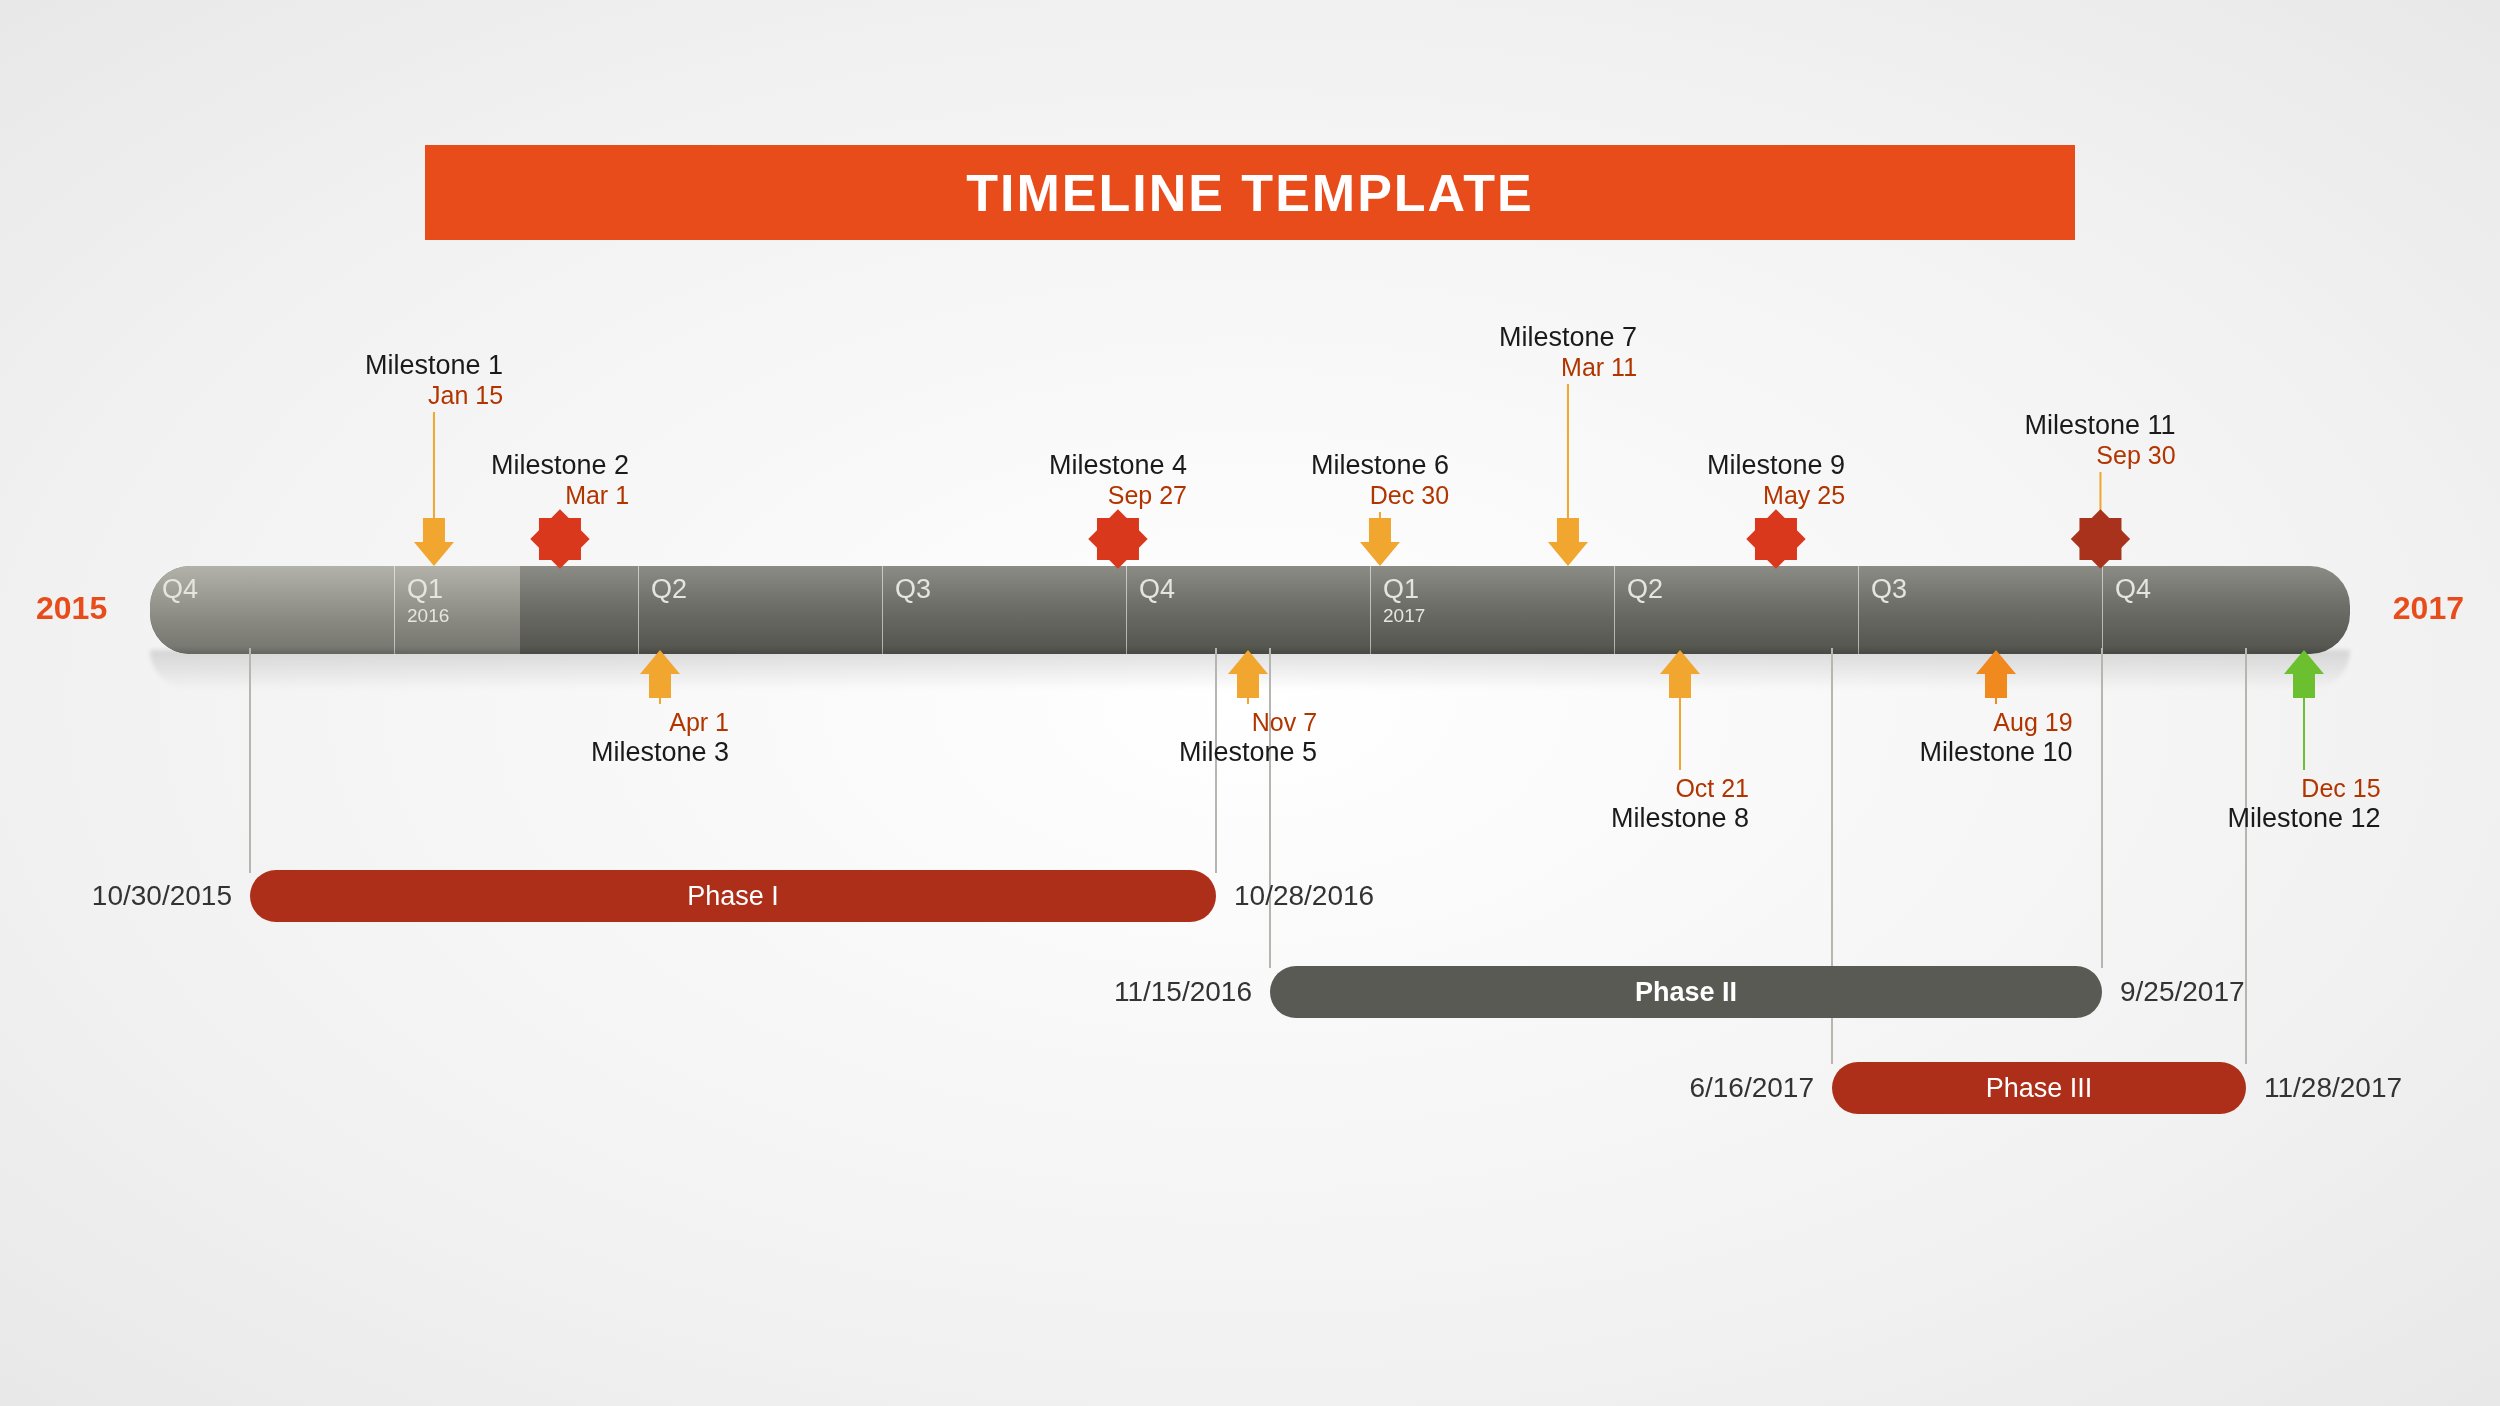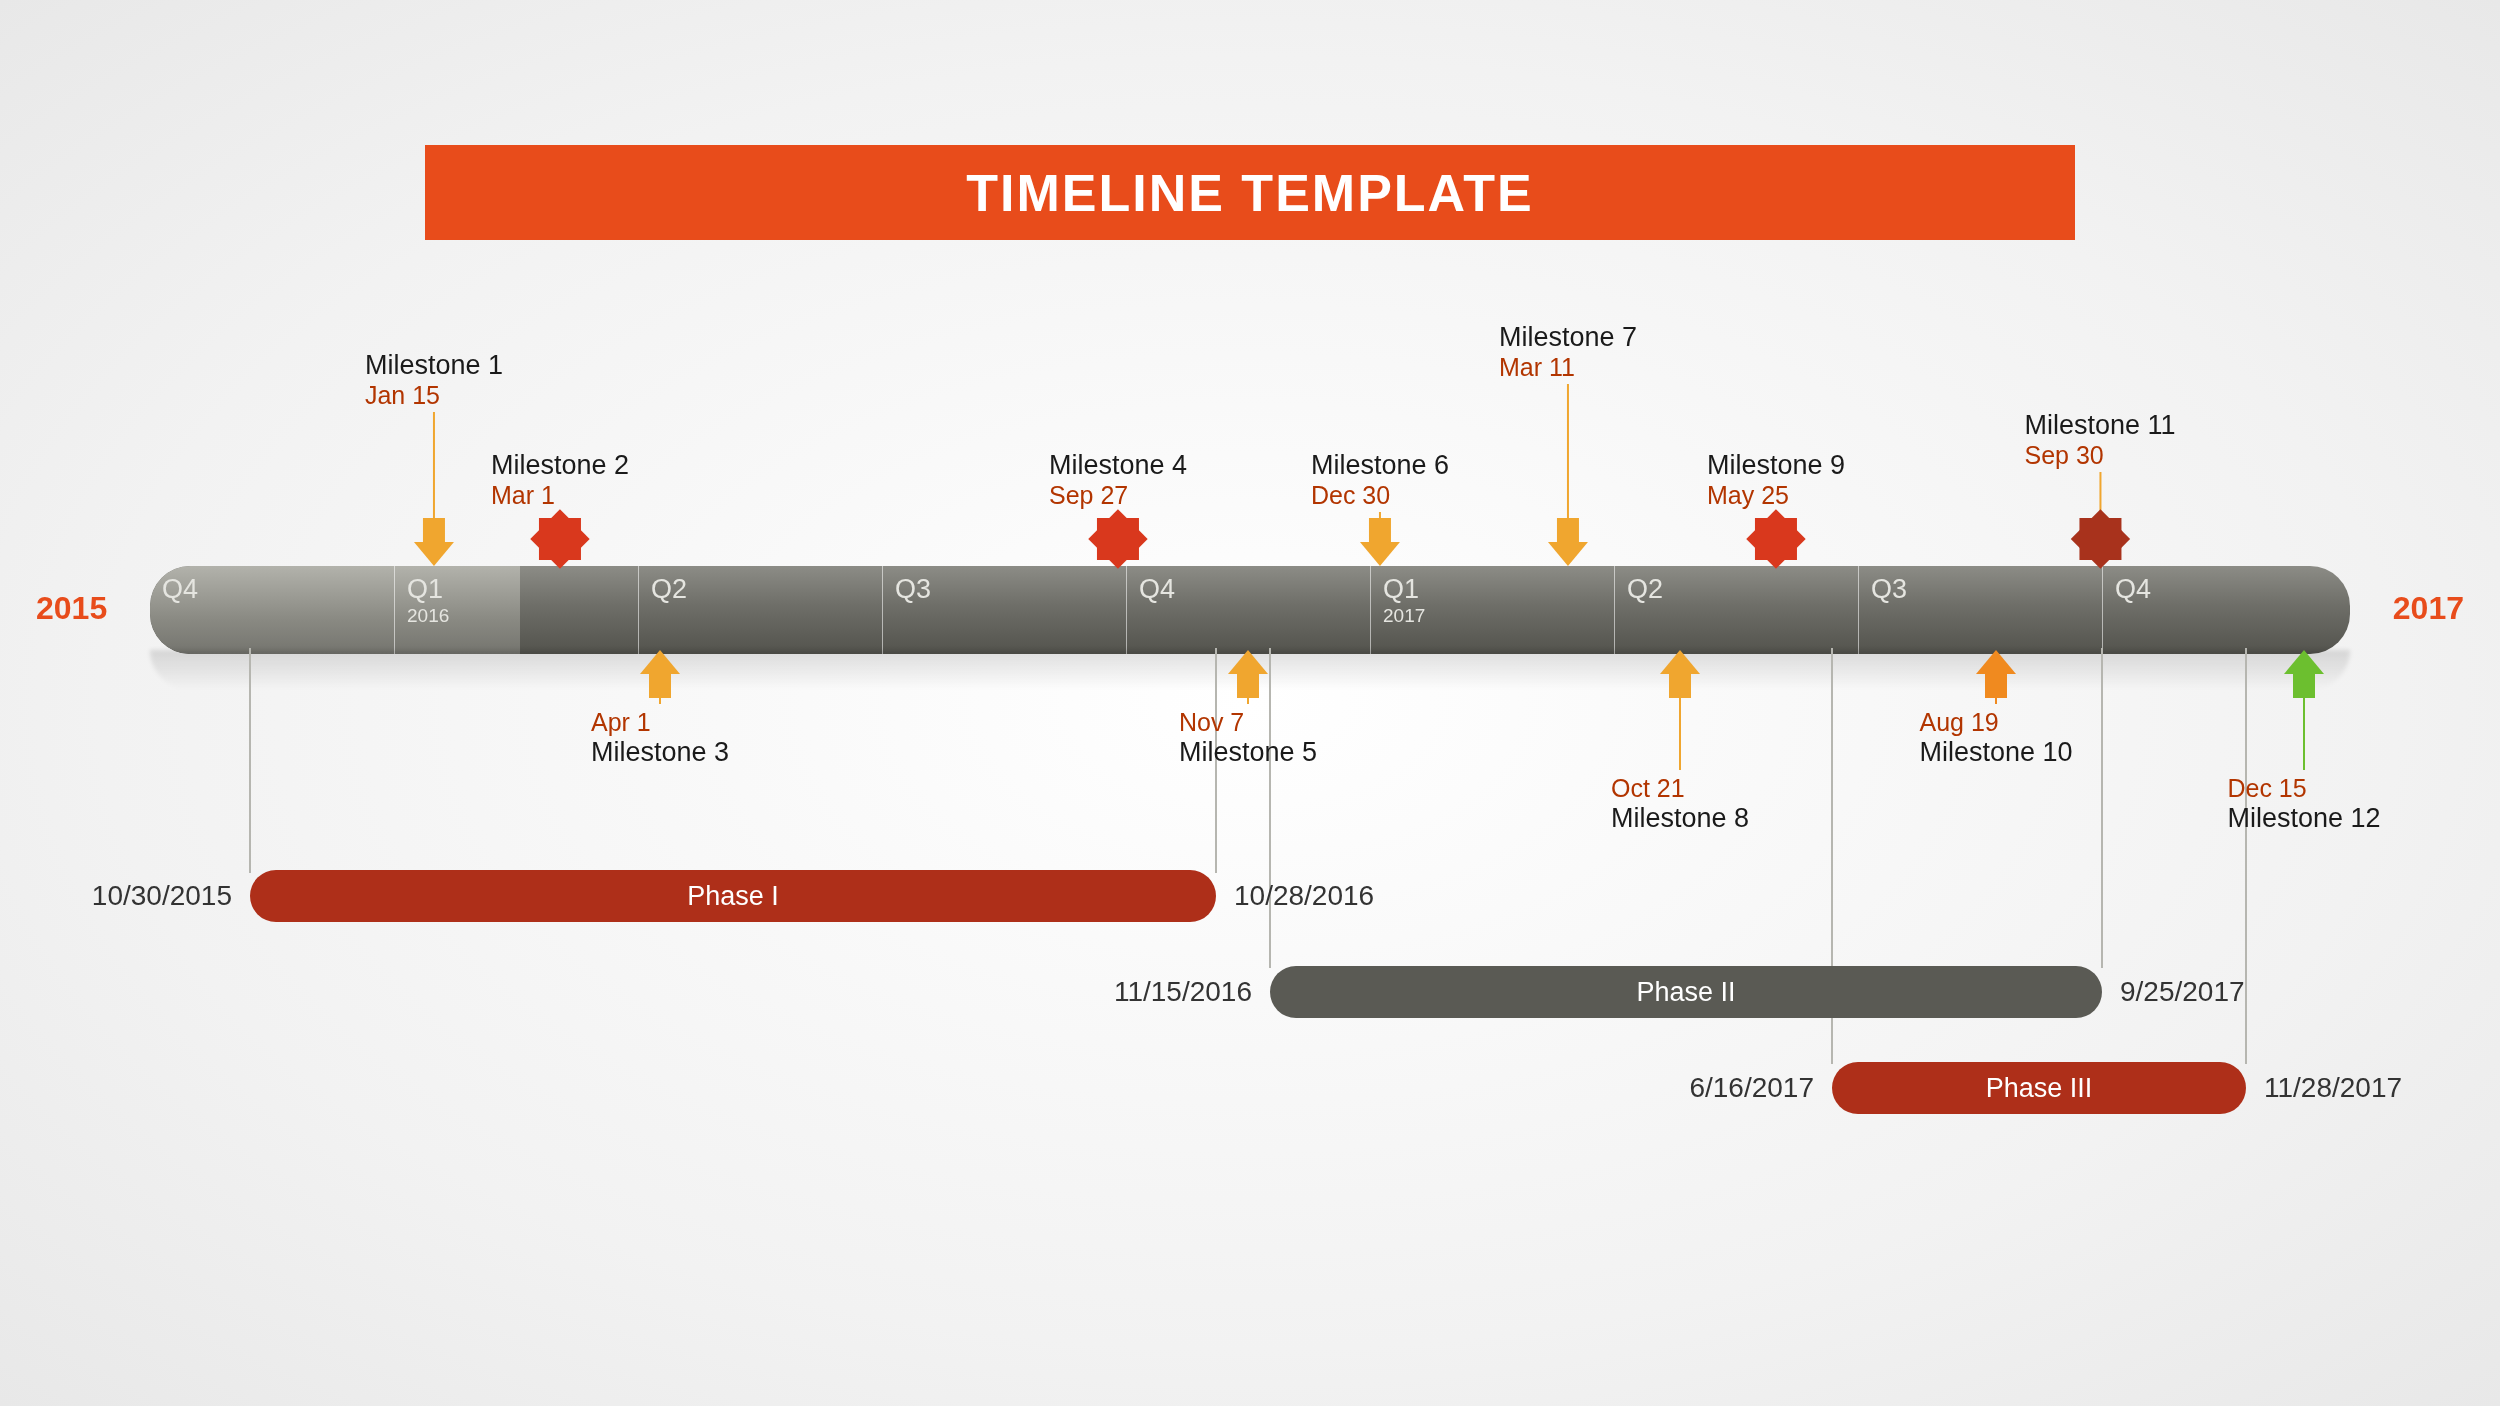--- a/index.html
+++ b/index.html
@@ -75,21 +75,21 @@
     position: absolute;
     top:0; bottom:0;
     background: linear-gradient(to bottom, #b2b2ab 0%, #8a8a83 60%, #74746e 100%);
     border-top-left-radius: 40px;
     border-bottom-left-radius: 40px;
   }
 
   
   .milestone {
     position: absolute;
-    text-align: left;
+    text-align: right;
     transform: translateX(-50%);
     font-size: 27px;
     line-height: 1.15;
     white-space: nowrap;
   }
   .milestone .name { color: #1a1a1a; }
   .milestone .date { color: #b23500; font-size: 25px; }
   .milestone .stem {
     position: absolute;
     left: 50%;
@@ -287,21 +287,21 @@
         <div class="name">Milestone 12</div>
       </div>
     </div>
   </div>
 <div id="phases">
     <div class="phase-bar red" style="left: 250px; width: 966px; top: 870px;">
       <span>Phase I</span>
     </div>
     <div class="phase-label" style="left: 232px; top: 880px; transform: translateX(-100%);">10/30/2015</div>
     <div class="phase-label" style="left: 1234px; top: 880px;">10/28/2016</div>
-    <div class="phase-bar grey" style="left: 1270px; width: 832px; top: 966px;">
+    <div class="phase-bar grey" style="left: 1270px; width: 832px; top: 966px; font-weight: bold;">
       <span>Phase II</span>
     </div>
     <div class="phase-label" style="left: 1252px; top: 976px; transform: translateX(-100%); text-align: center;">11/15/2016</div>
     <div class="phase-label" style="left: 2120px; top: 976px;">9/25/2017</div>
     <div class="phase-bar red" style="left: 1832px; width: 414px; top: 1062px;">
       <span>Phase III</span>
     </div>
     <div class="phase-label" style="left: 1814px; top: 1072px; transform: translateX(-100%);">6/16/2017</div>
     <div class="phase-label" style="left: 2264px; top: 1072px;">11/28/2017</div>
   </div>

